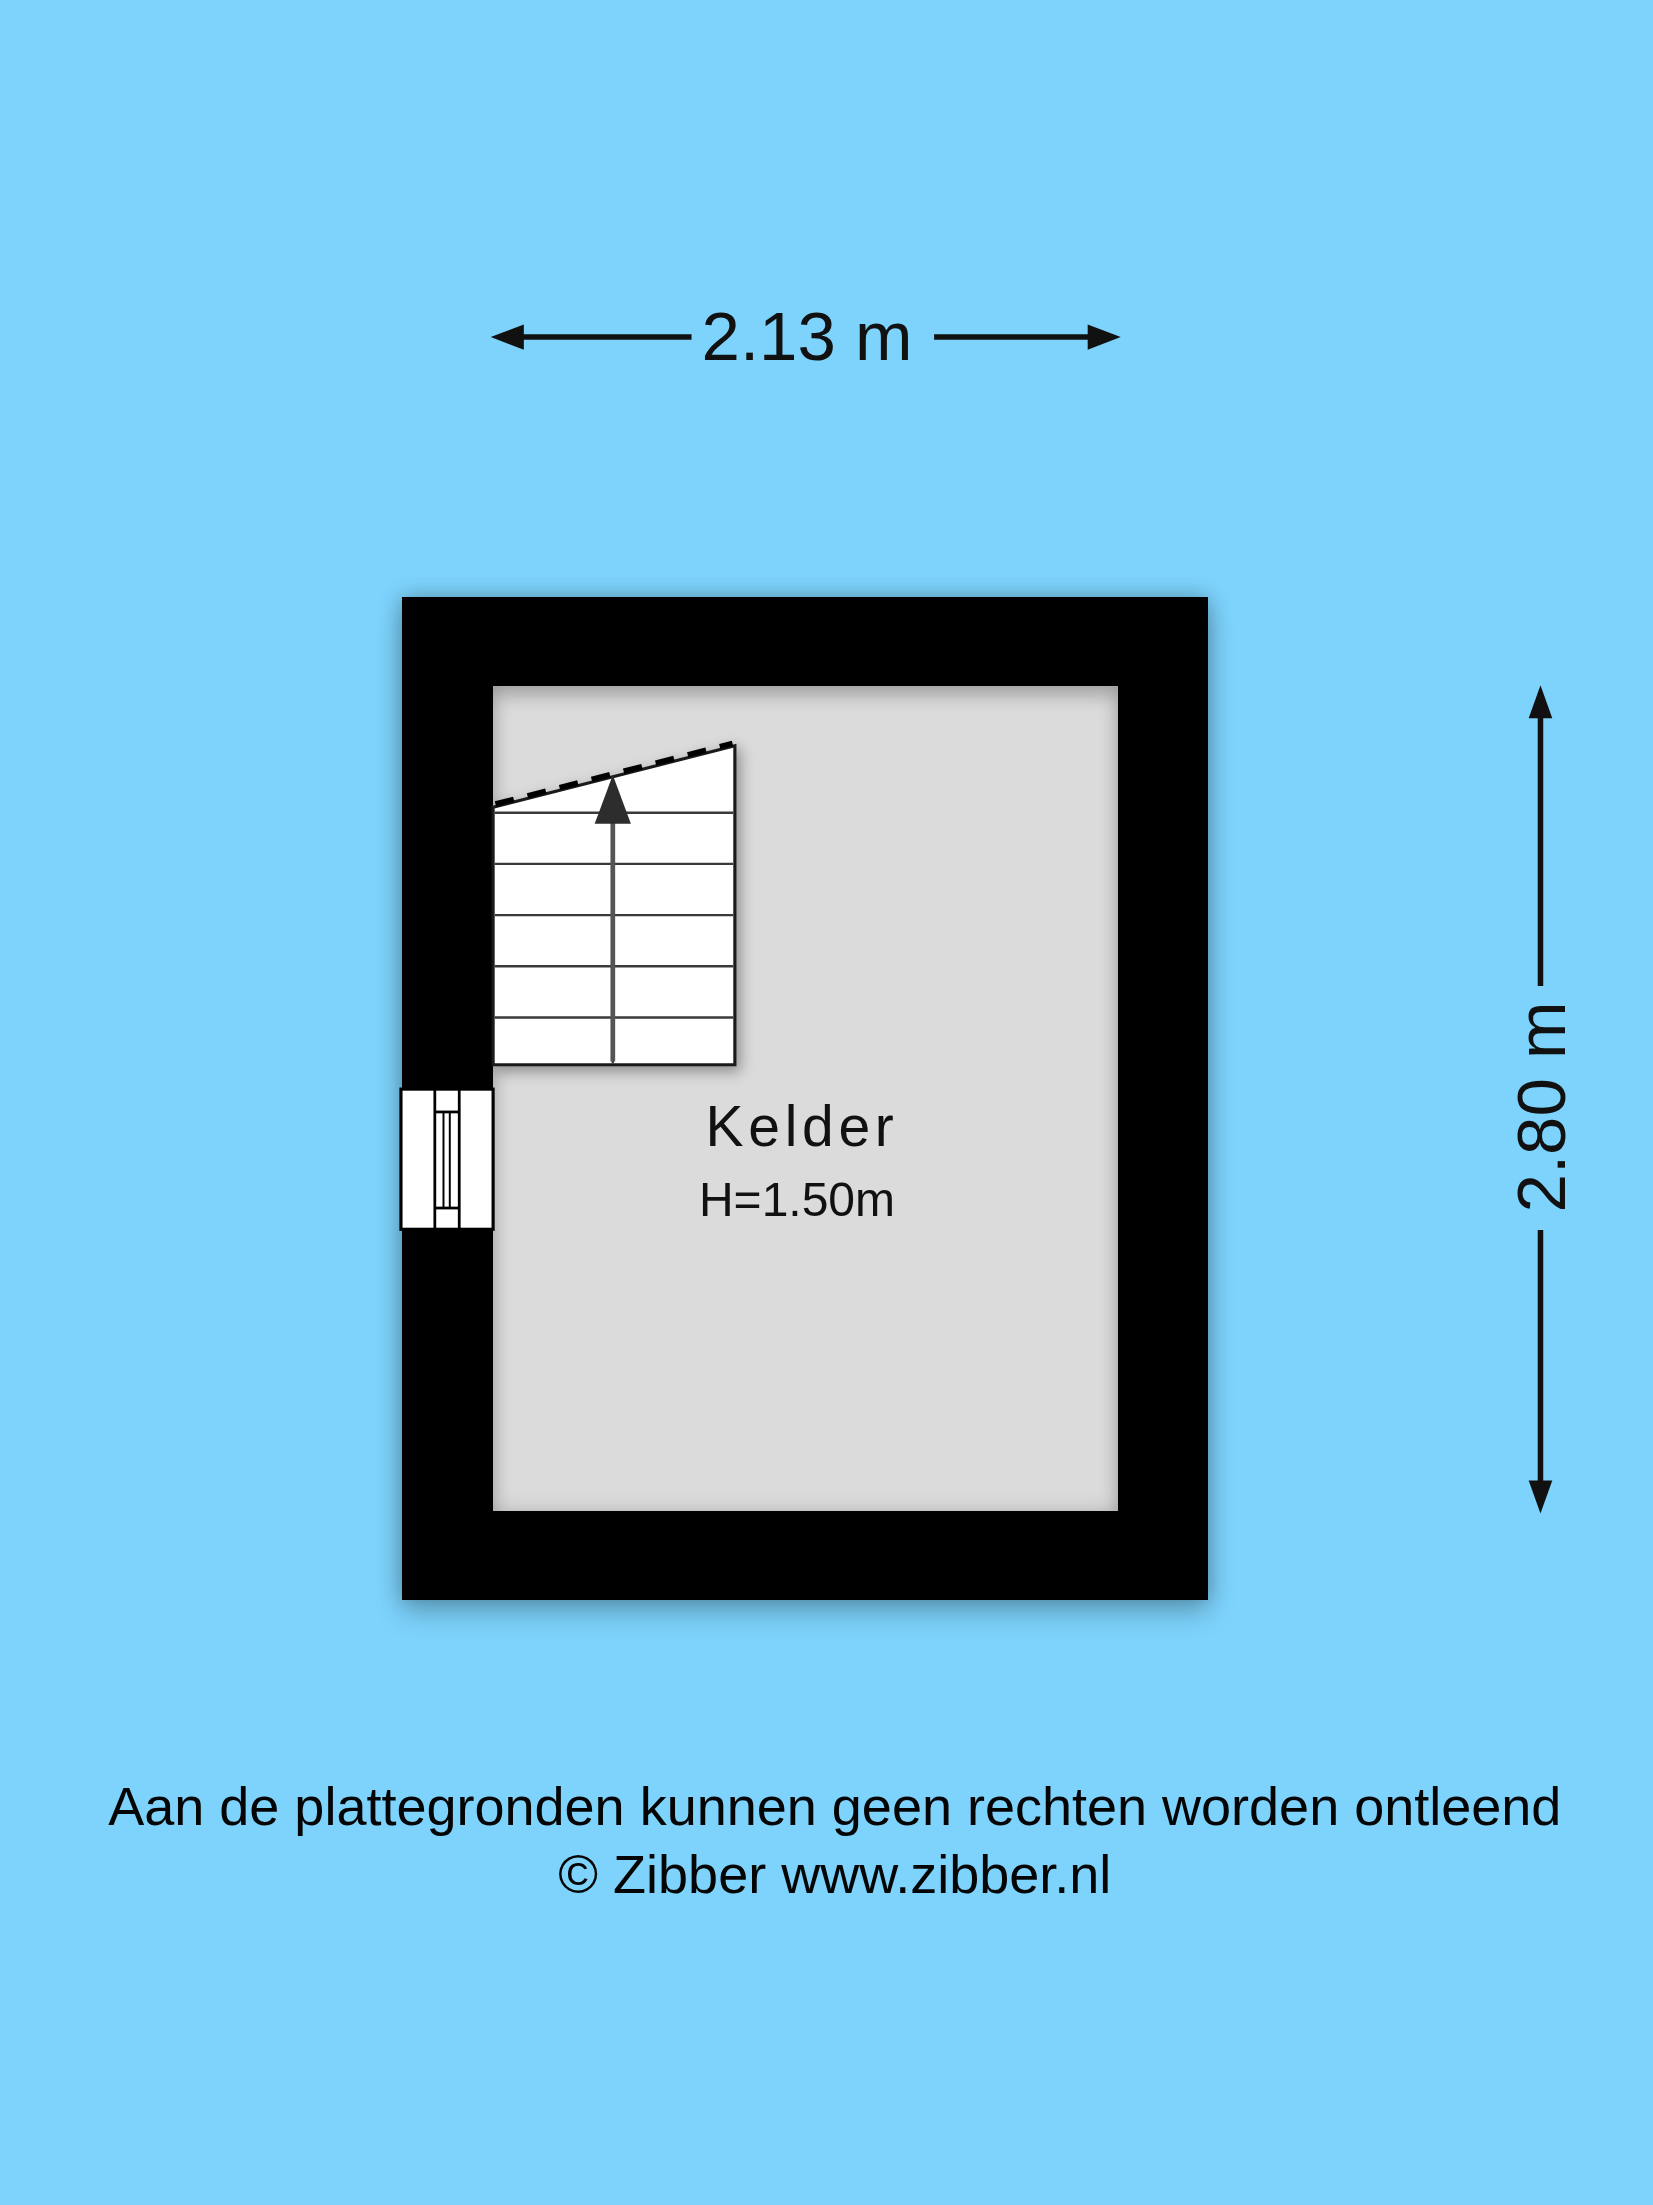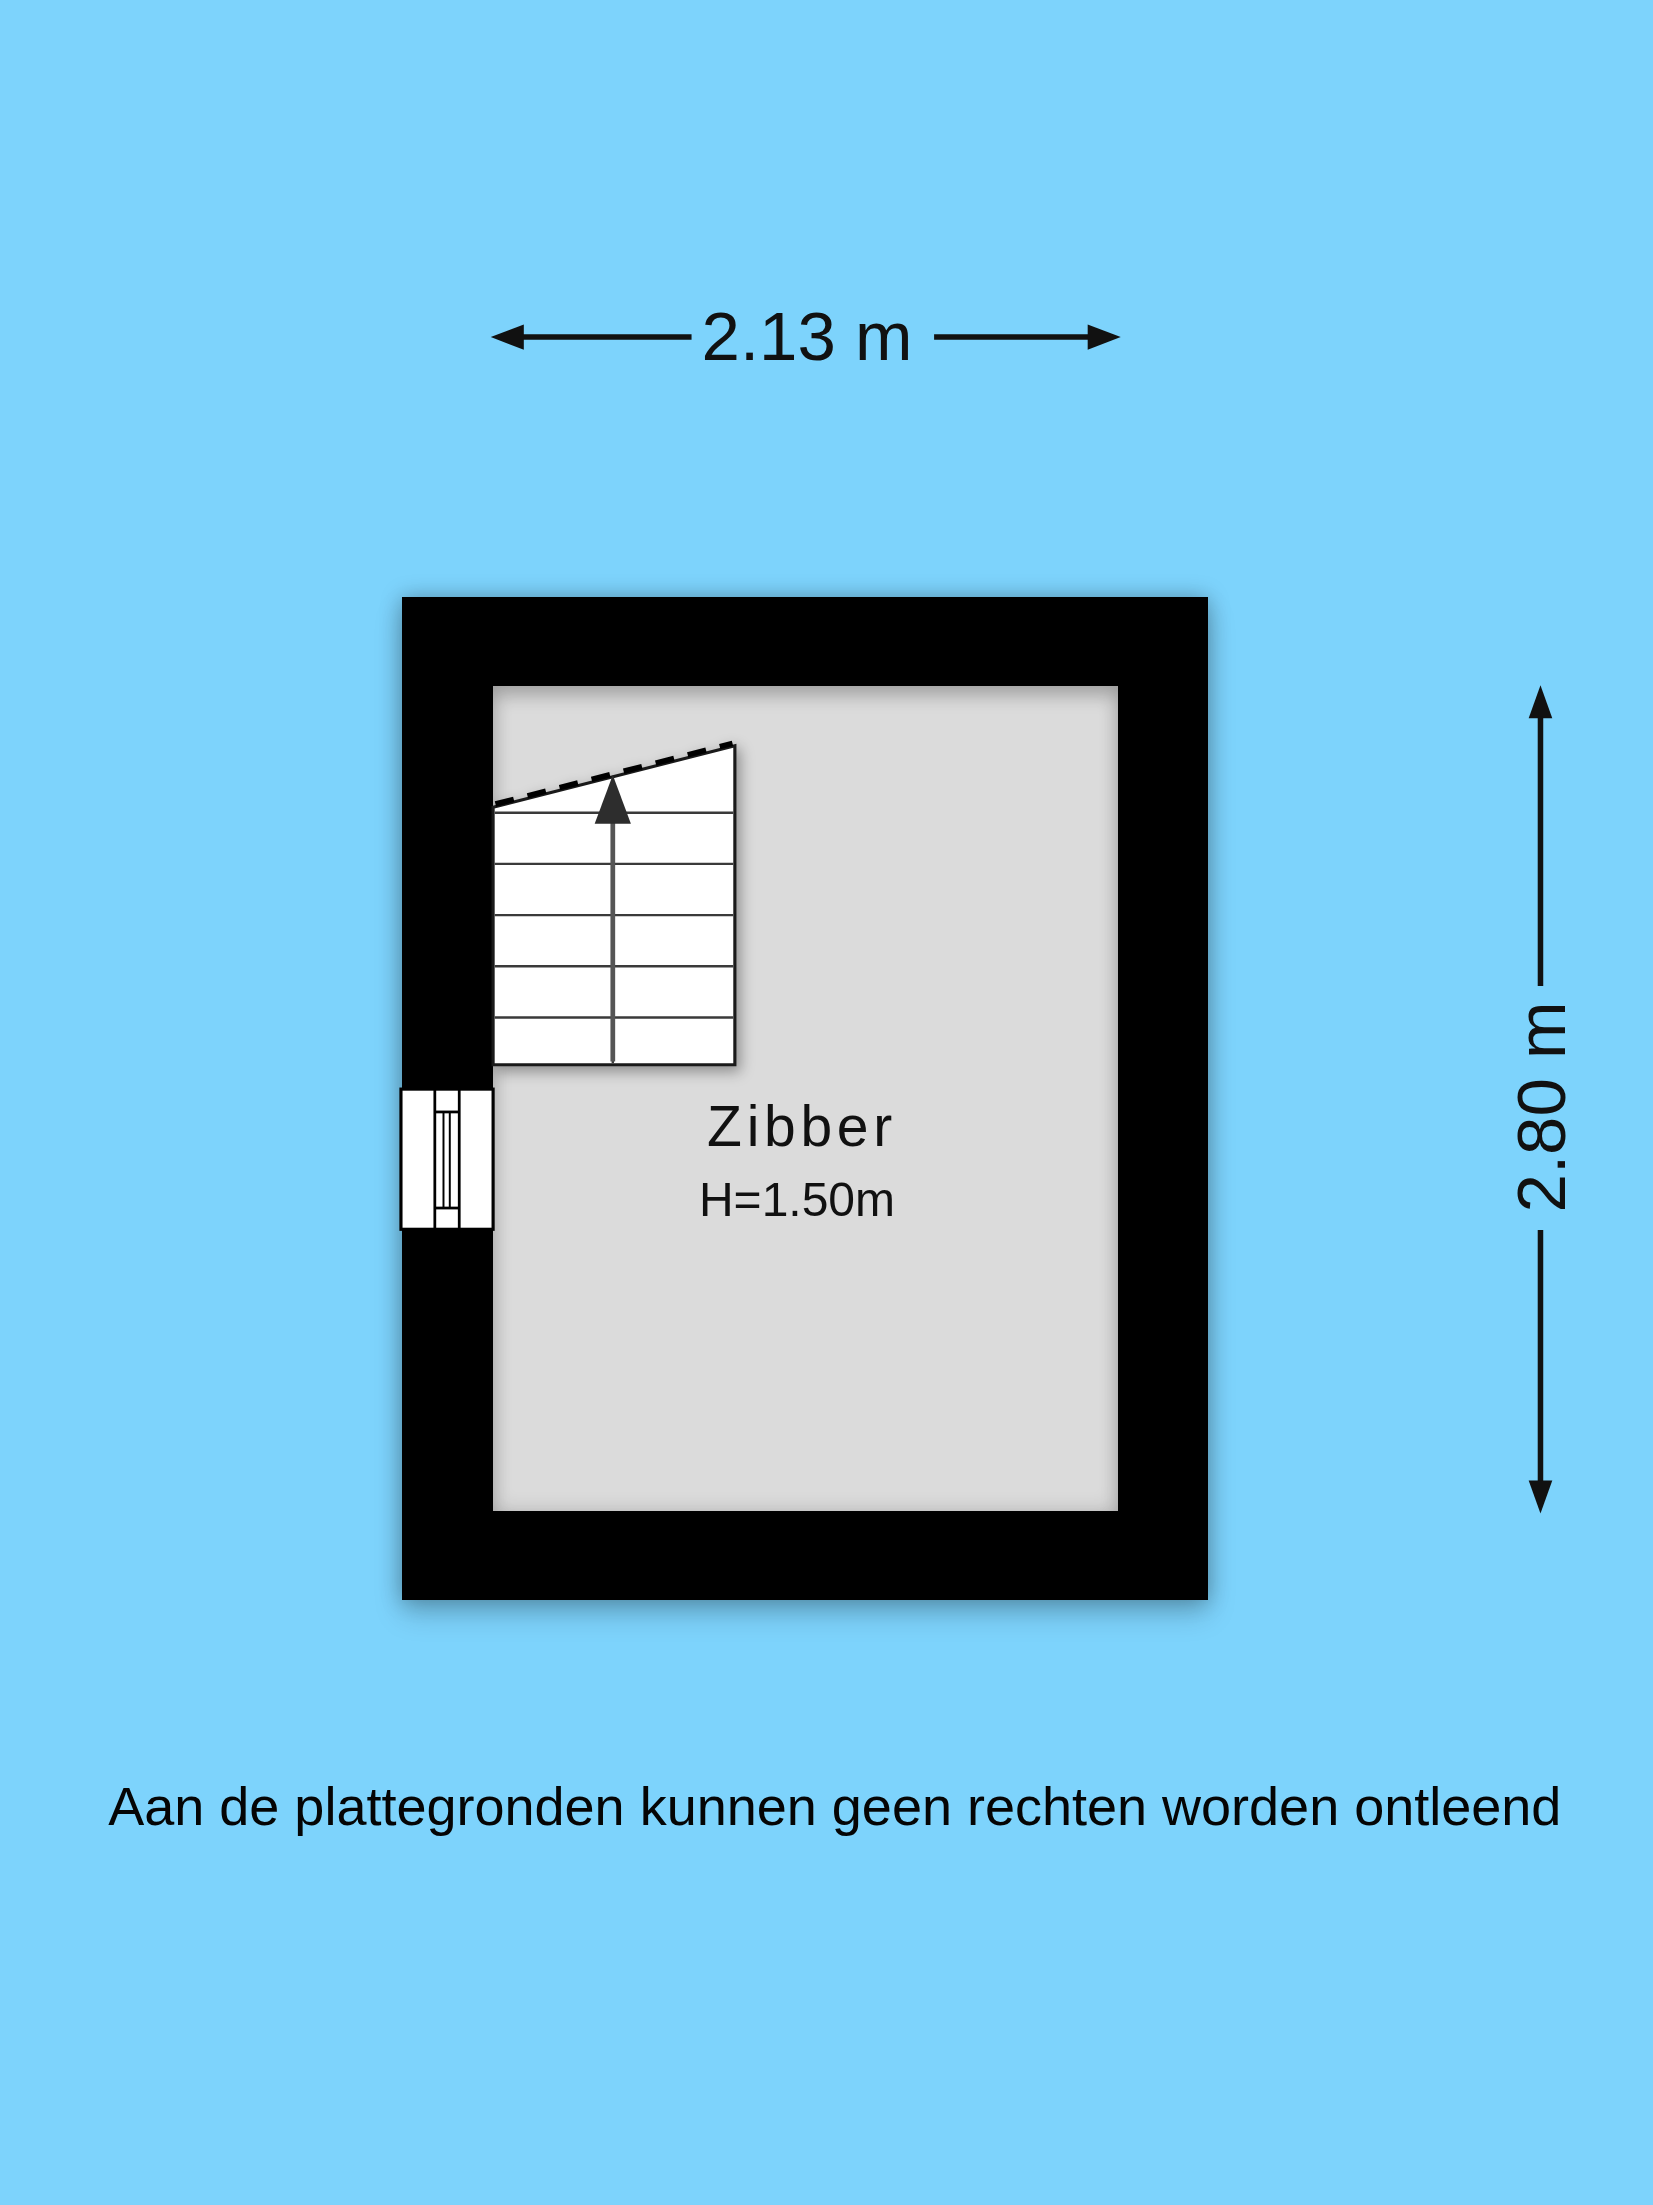--- a/index.html
+++ b/index.html
@@ -104,21 +104,22 @@
       <line class="win-line" x1="552" y1="1412" x2="583" y2="1412"></line>
       <line class="win-line" x1="552" y1="1534" x2="583" y2="1534"></line>
       <line class="win-glass" x1="563" y1="1412" x2="563" y2="1534"></line>
       <line class="win-glass" x1="571" y1="1412" x2="571" y2="1534"></line>
     </g>
   </svg>
 
   <div class="dim-label h">2.13 m</div>
   <div class="dim-label v">2.80 m</div>
 
-  <div class="room-label">Zibber</div>
+  <div class="room-label">Kelder</div>
   <div class="room-height">H=1.50m</div>
 
   <div class="footer">
     <div>Aan de plattegronden kunnen geen rechten worden ontleend</div>
+    <div>© Zibber www.zibber.nl</div>
   </div>
 
 </div>
 
 
 </body></html>

